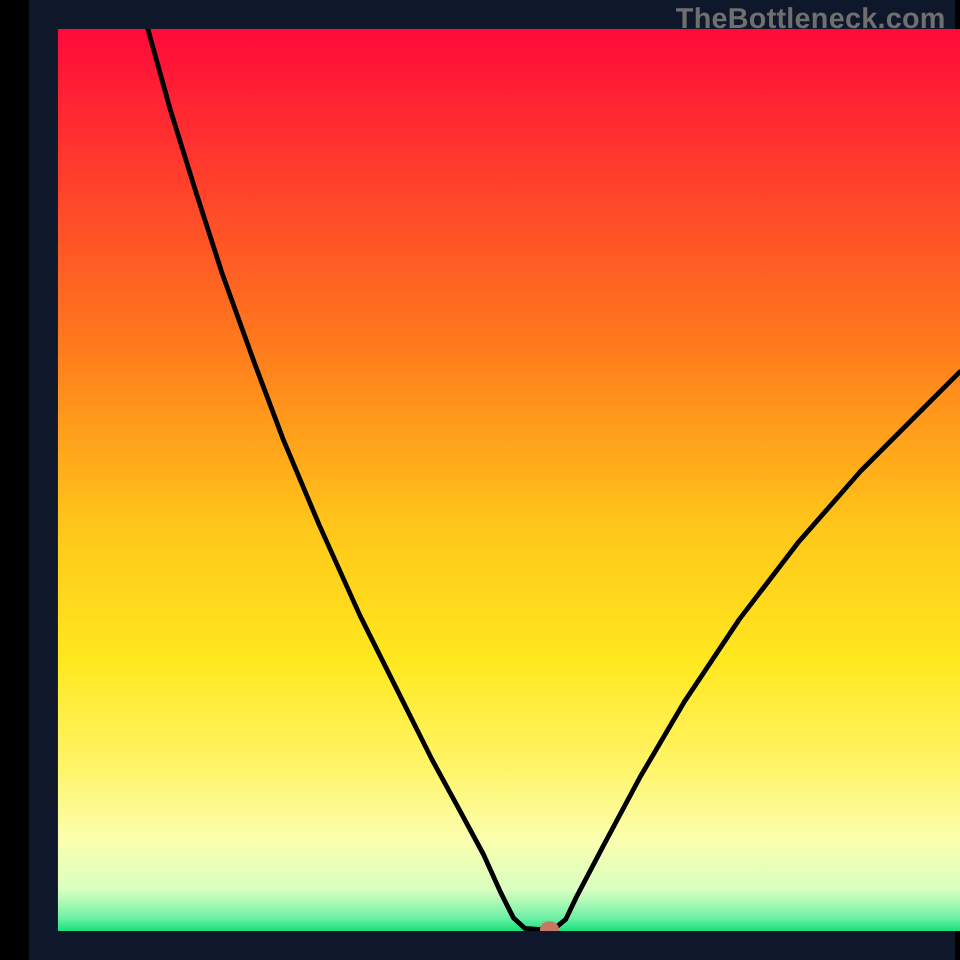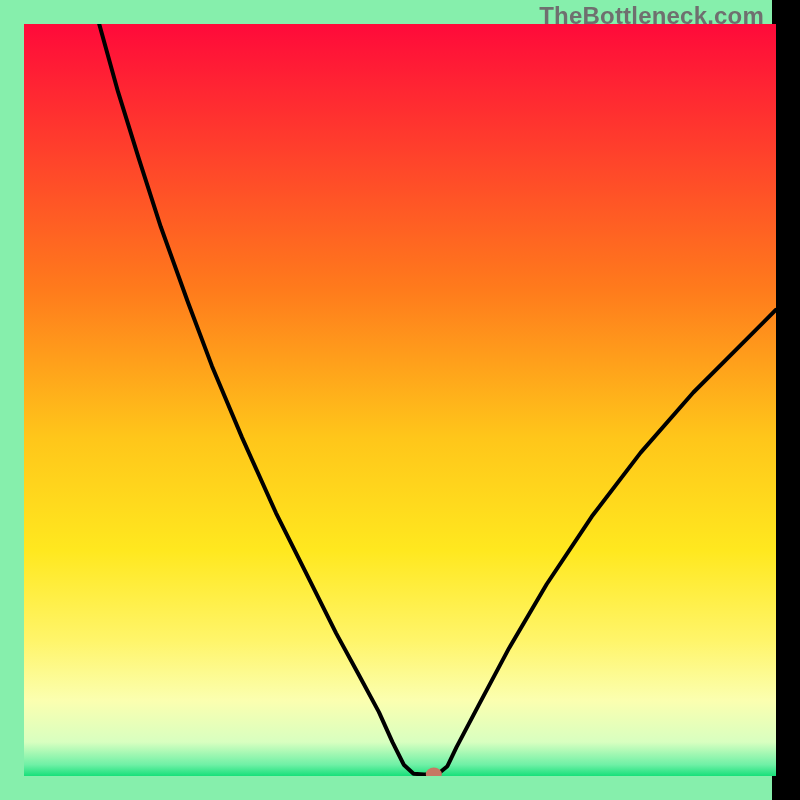--- a/index.html
+++ b/index.html
@@ -7,21 +7,22 @@
     padding: 0;
     width: 800px;
     height: 800px;
     background: #000;
     overflow: hidden;
   }
   .frame {
     position: relative;
     width: 772px;
     height: 800px;
-    background: #86efac;
+    background: #0f172a;
+    margin-left: 24px;
   }
   .plot-area {
     position: absolute;
     left: 24px;
     top: 24px;
     width: 752px;
     height: 752px;
     overflow: hidden;
   }
   .watermark {

